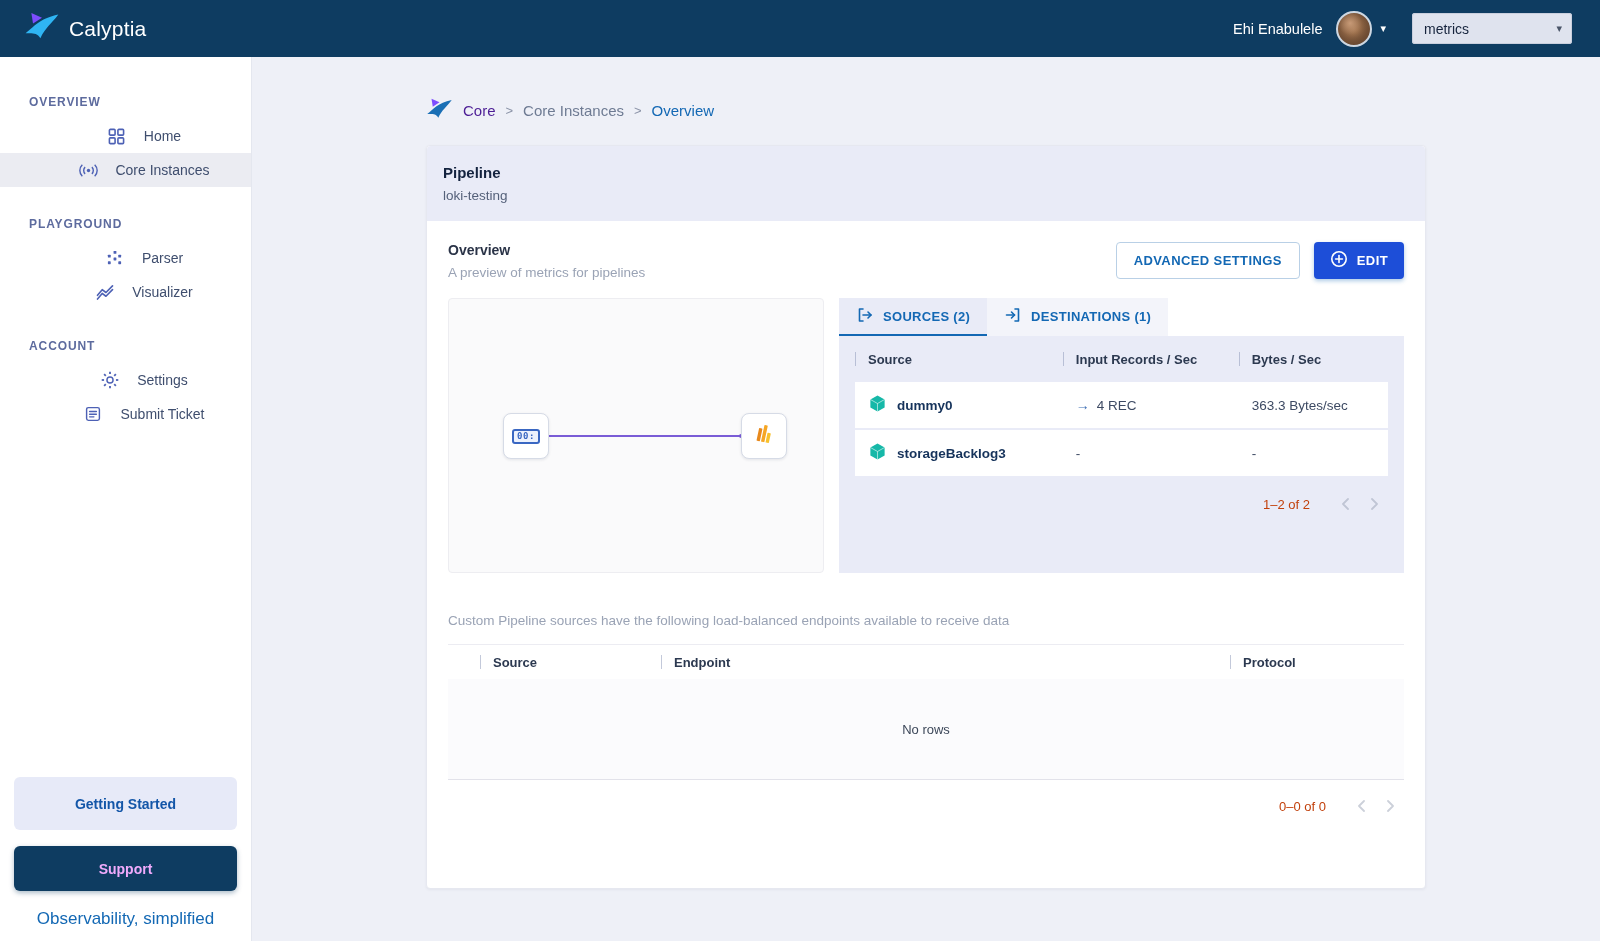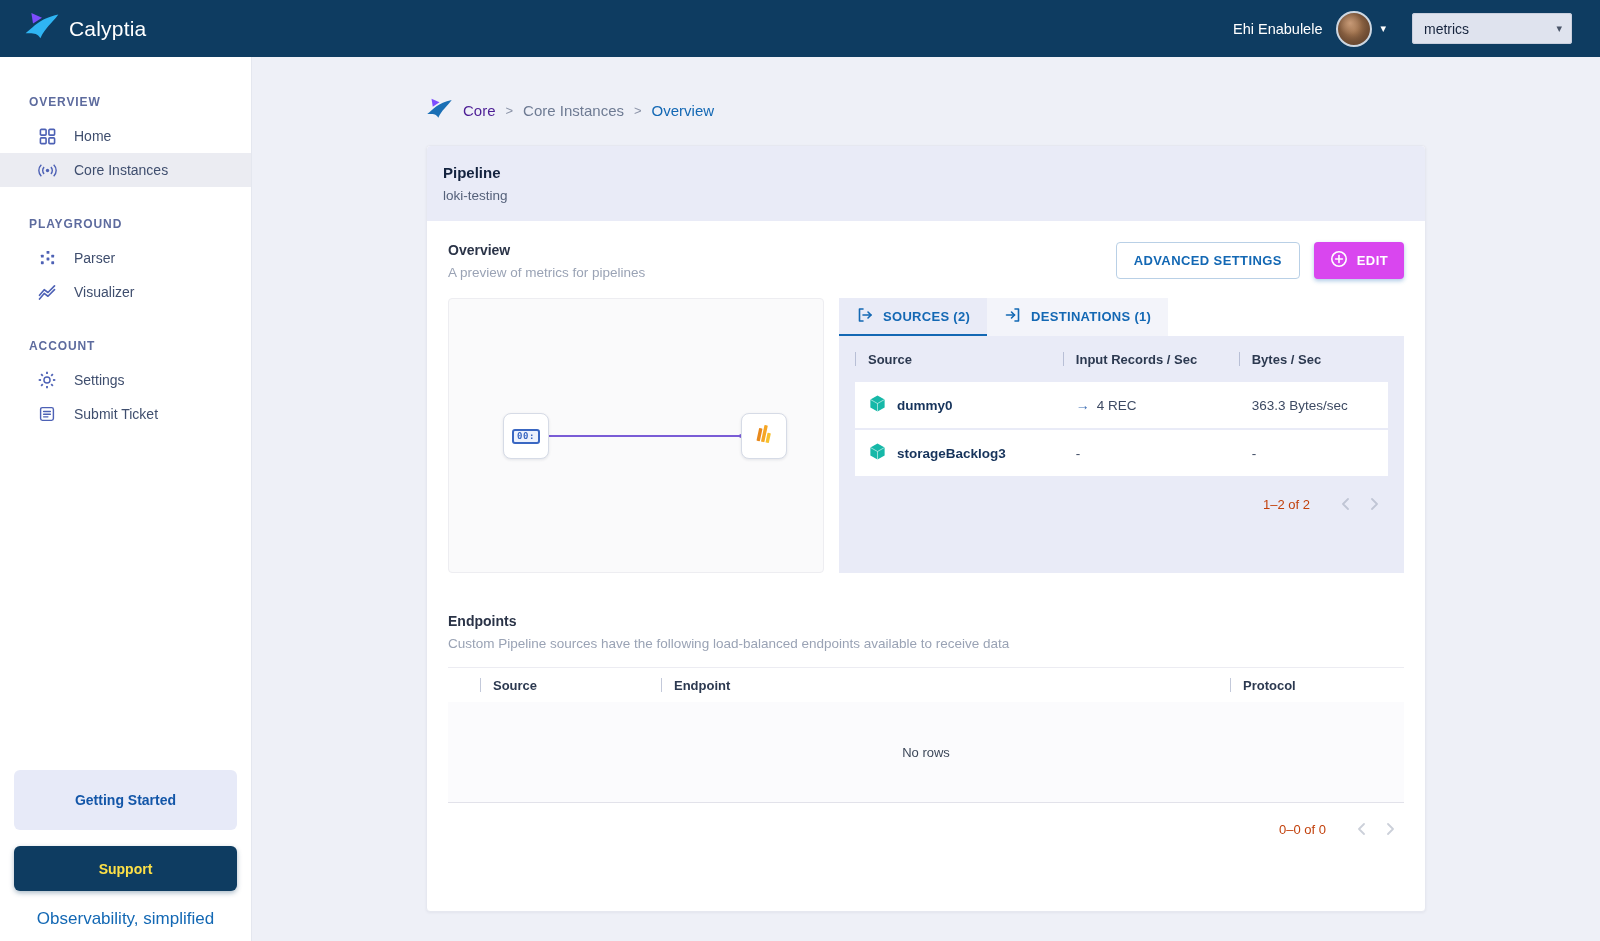--- a/index.html
+++ b/index.html
@@ -17,28 +17,28 @@
   .workspace-select { width:160px; height:31px; background:#dfe3ee; border-radius:3px; display:flex; align-items:center; justify-content:space-between;
                       padding:0 10px 0 12px; color:#16243d; font-size:14px; cursor:pointer; box-shadow:inset 0 0 0 1px #c9cfdd; }
   .workspace-select .sel-caret { color:#4a5568; font-size:11px; }
 
   
   .layout { display:flex; height:884px; }
 
   
   .sidebar { width:252px; background:#fff; border-right:1px solid #e4e7ef; display:flex; flex-direction:column; padding-top:38px; }
   .section-label { color:#5d6b9e; font-size:12px; font-weight:bold; letter-spacing:0.9px; padding:0 0 10px 29px; }
-  .nav-item { height:34px; display:flex; align-items:center; padding-left:36px; color:#3f4e6e; font-size:14px; cursor:pointer; }
+  .nav-item { height:34px; display:flex; align-items:center; padding-left:36px; color:#3f4e6e; font-size:14px; cursor:pointer;justify-content:center; }
   .nav-item.active { background:#ebecf2; }
   .nav-item .nicon { width:22px; height:20px; color:#4d61b5; display:flex; align-items:center; justify-content:center; margin-right:16px; flex:0 0 22px; }
   .section-gap { height:30px; }
   .sidebar-bottom { margin-top:auto; padding:0 14px 12px; display:flex; flex-direction:column; }
-  .btn-getting-started { height:60px; background:#e7eaf8; border-radius:6px; color:#1356a8; font-weight:bold; font-size:14px;
+  .btn-getting-started { height:53px; background:#e7eaf8; border-radius:6px; color:#1356a8; font-weight:bold; font-size:14px;
                          display:flex; align-items:center; justify-content:center; cursor:pointer; }
-  .btn-support { height:45px; background:#0e3c61; border-radius:6px; color:#fde047; font-weight:bold; font-size:14px;
+  .btn-support { height:45px; background:#0e3c61; border-radius:6px; color:#f0abfc; font-weight:bold; font-size:14px;
                  display:flex; align-items:center; justify-content:center; cursor:pointer; margin-top:16px; box-shadow:0 2px 5px rgba(14,60,97,.35); }
   .tagline { color:#1368b4; font-size:17px; text-align:center; margin-top:18px; }
 
   
   .main { flex:1; overflow:hidden; }
   .content { width:1000px; margin:0 auto; padding-top:40px; }
 
   .breadcrumb { display:flex; align-items:center; gap:10px; font-size:15px; }
   .crumb-first { color:#4c1d95; }
   .crumb-sep { color:#8b93a7; font-size:13px; }
@@ -50,21 +50,21 @@
   .card-title { font-size:15px; font-weight:bold; color:#14233f; }
   .card-subtitle { font-size:13.5px; color:#55617a; margin-top:7px; }
   .card-body { padding:21px 21px 56px; }
 
   .overview-row { display:flex; justify-content:space-between; align-items:flex-start; }
   .sec-title { font-size:14px; font-weight:bold; color:#2a3347; }
   .sec-sub { font-size:13.5px; color:#9aa3b5; margin-top:7px; }
   .actions { display:flex; gap:14px;padding-left:30px; }
   .btn-outline { height:37px; padding:0 17px; border:1px solid #b9d0e6; border-radius:4px; background:#fff; color:#1368b4;
                  font-size:13px; font-weight:bold; letter-spacing:0.4px; display:flex; align-items:center; cursor:pointer; }
-  .btn-primary { height:37px; padding:0 16px; border:none; border-radius:4px; background:#d946ef; color:#fff;
+  .btn-primary { height:37px; padding:0 16px; border:none; border-radius:4px; background:#1d4ed8; color:#fff;
                  font-size:13px; font-weight:bold; letter-spacing:0.4px; display:flex; align-items:center; gap:9px; cursor:pointer;
                  box-shadow:0 2px 4px rgba(19,104,180,.35); }
 
   .panels { display:flex; gap:15px; margin-top:18px; }
 
   
   .diagram { width:376px; height:275px; background:#fafafb; border:1px solid #ededf1; border-radius:4px; position:relative; flex:0 0 376px; }
   .node { position:absolute; width:46px; height:46px; background:#fff; border:1px solid #d6dbe6; border-radius:8px;
           box-shadow:0 1px 3px rgba(20,30,60,.10); display:flex; align-items:center; justify-content:center; cursor:pointer; }
   .node-left { left:54px; top:114px; }
@@ -377,21 +377,20 @@
                     <svg width="16" height="16" viewBox="0 0 16 16" fill="none" stroke="#8f99ad" stroke-width="1.8" stroke-linecap="round" stroke-linejoin="round">
                         <polyline points="6,3 11,8 6,13"></polyline>
                       </svg>
                   </span>
                 </div>
               </div>
             </div>
           </div>
 
           <div class="endpoints">
-            <div class="sec-title">Endpoints</div>
             <div class="sec-sub">Custom Pipeline sources have the following load-balanced endpoints available to receive data</div>
 
             <div class="e-table">
               <div class="e-head">
                 <div class="e-col e-col1">
                     <span>Source</span>
                   </div>
                 <div class="e-col e-col2">
                     <span>Endpoint</span>
                   </div>

